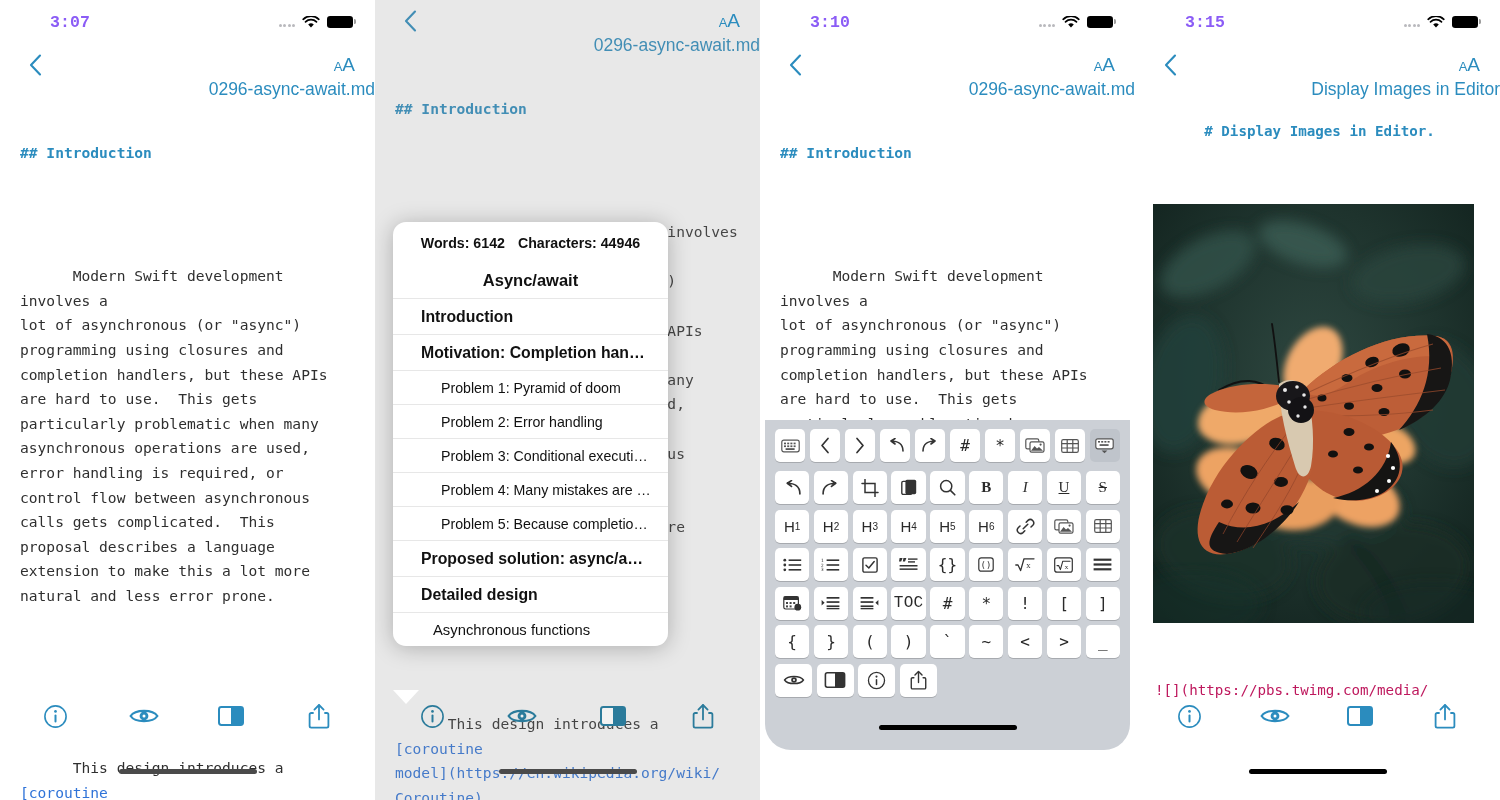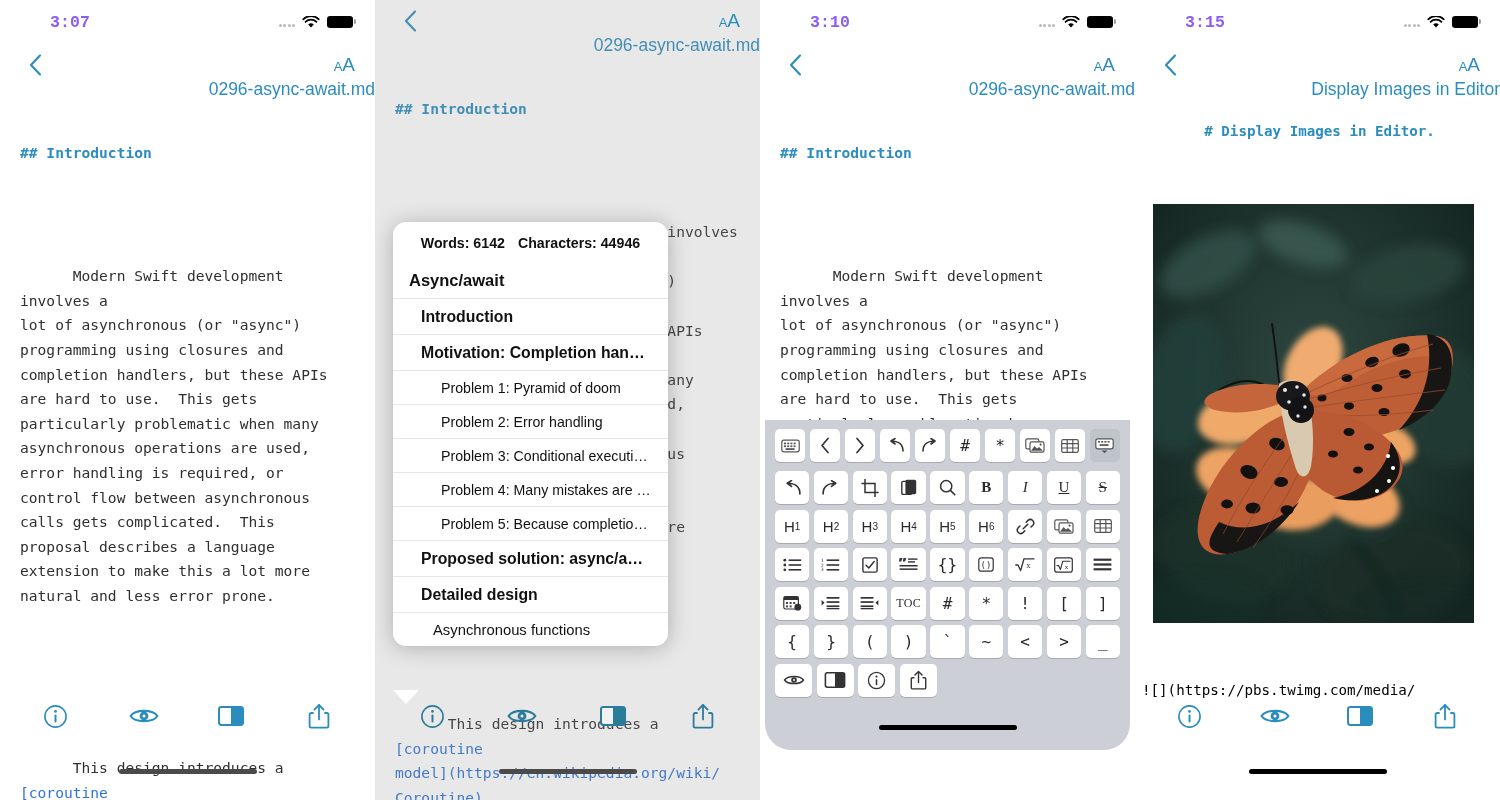--- a/index.html
+++ b/index.html
@@ -140,21 +140,21 @@
     font-size: 14.2px; font-weight: bold; color: #111;
   }
   .toc-row {
     padding: 8.5px 16px;
     font-size: 15.5px;
     color: #111;
     border-top: 1px solid #e7e7e7;
     white-space: nowrap; overflow: hidden; text-overflow: ellipsis;
     cursor: pointer;
   }
-  .toc-row.lvl0 { font-weight: bold; font-size: 16.5px; border-top: none; padding-left: 16px; }
+  .toc-row.lvl0 { font-weight: bold; font-size: 16.5px; border-top: none; padding-left: 16px; text-align: center; }
   .toc-row.lvl1 { font-weight: bold; font-size: 16.5px; padding-left: 16px; }
   .toc-row.lvl2 { font-weight: bold; font-size: 15.8px; padding-left: 28px; }
   .toc-row.lvl3 { font-weight: normal; font-size: 14.2px; padding-left: 48px; }
   .toc-row.lvl4 { font-weight: normal; font-size: 14.8px; padding-left: 40px; }
   .pop-arrow {
     position: absolute; left: 58px; bottom: -1px;
     width: 0; height: 0;
     border-left: 13px solid transparent;
     border-right: 13px solid transparent;
     border-top: 14px solid #ffffff;
@@ -183,21 +183,21 @@
     display: flex; align-items: center; justify-content: center;
     box-shadow: 0 1px 0 rgba(0,0,0,0.18);
     font-size: 15px;
     color: #2a2a2a;
     cursor: pointer;
     font-family: "Liberation Serif", serif;
     overflow: hidden;
   }
   .key.flat { background: #bfc4cb; box-shadow: none; }
   .key.sym { font-family: "DejaVu Sans Mono", monospace; font-size: 16px; }
-  .key.toc { font-family: Liberation Serif, serif; font-size: 12px; letter-spacing: .3px; }
+  .key.toc { font-family: Liberation Mono, monospace; font-size: 16px; letter-spacing: .3px; }
   .key.hx { font-family: "Liberation Sans", sans-serif; font-size: 15px; }
   .key.hx sub { font-size: 10px; }
   .krow.last { justify-content: flex-start; gap: 4.5px; }
   .krow.last .key { flex: 0 0 37px; }
   .kbd-bottompad { height: 46px; }
 
   svg { display: block; }
 </style>
 </head>
 <body>
@@ -888,21 +888,21 @@
               <circle cx="145" cy="212" r="1.7"></circle>
             </g>
         </g>
         <g filter="url(#blr)" opacity="0.5">
           <ellipse cx="40" cy="400" rx="70" ry="34" fill="#18302a"></ellipse>
           <ellipse cx="280" cy="408" rx="70" ry="30" fill="#162b26"></ellipse>
         </g>
       </svg>
     </div>
 
-    <div style="position:absolute;left:7px;top:678px;right:6px;font-family:'DejaVu Sans Mono',monospace;font-size:14.2px;line-height:25px;color:#000000;white-space:nowrap;overflow:hidden;">![](https://pbs.twimg.com/media/</div>
+    <div style="position:absolute;left:20px;top:678px;right:6px;font-family:'DejaVu Sans Mono',monospace;font-size:14.2px;line-height:25px;color:#be185d;white-space:nowrap;overflow:hidden;">![](https://pbs.twimg.com/media/</div>
 
     <div class="bottombar">
       <div class="tb-btn">
         <svg width="25" height="25" viewBox="0 0 25 25">
           <circle cx="12.5" cy="12.5" r="10.6" stroke="#2b8cbe" stroke-width="1.6" fill="none"></circle>
           <circle cx="12.5" cy="7.4" r="1.35" fill="#2b8cbe"></circle>
           <rect x="11.5" y="10.4" width="2" height="8.2" rx="1" fill="#2b8cbe"></rect>
         </svg>
       </div>
       <div class="tb-btn">

